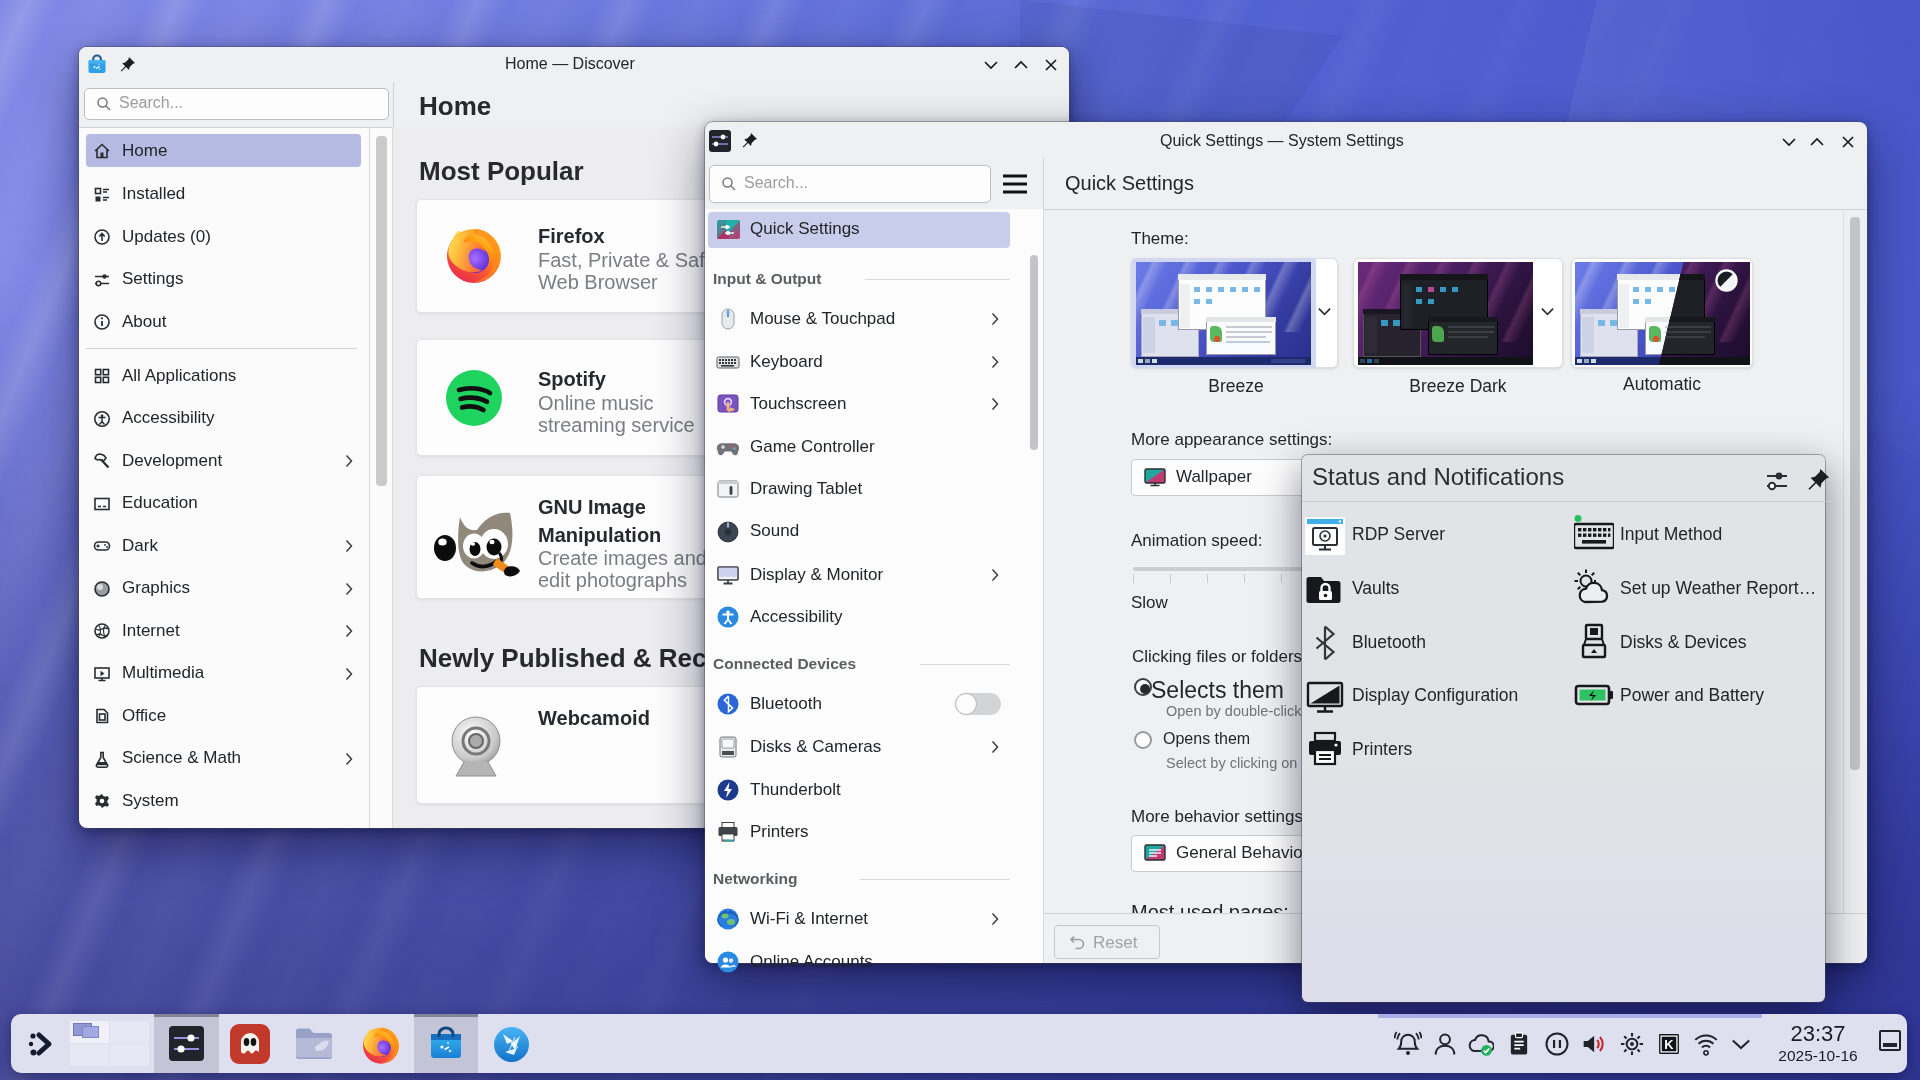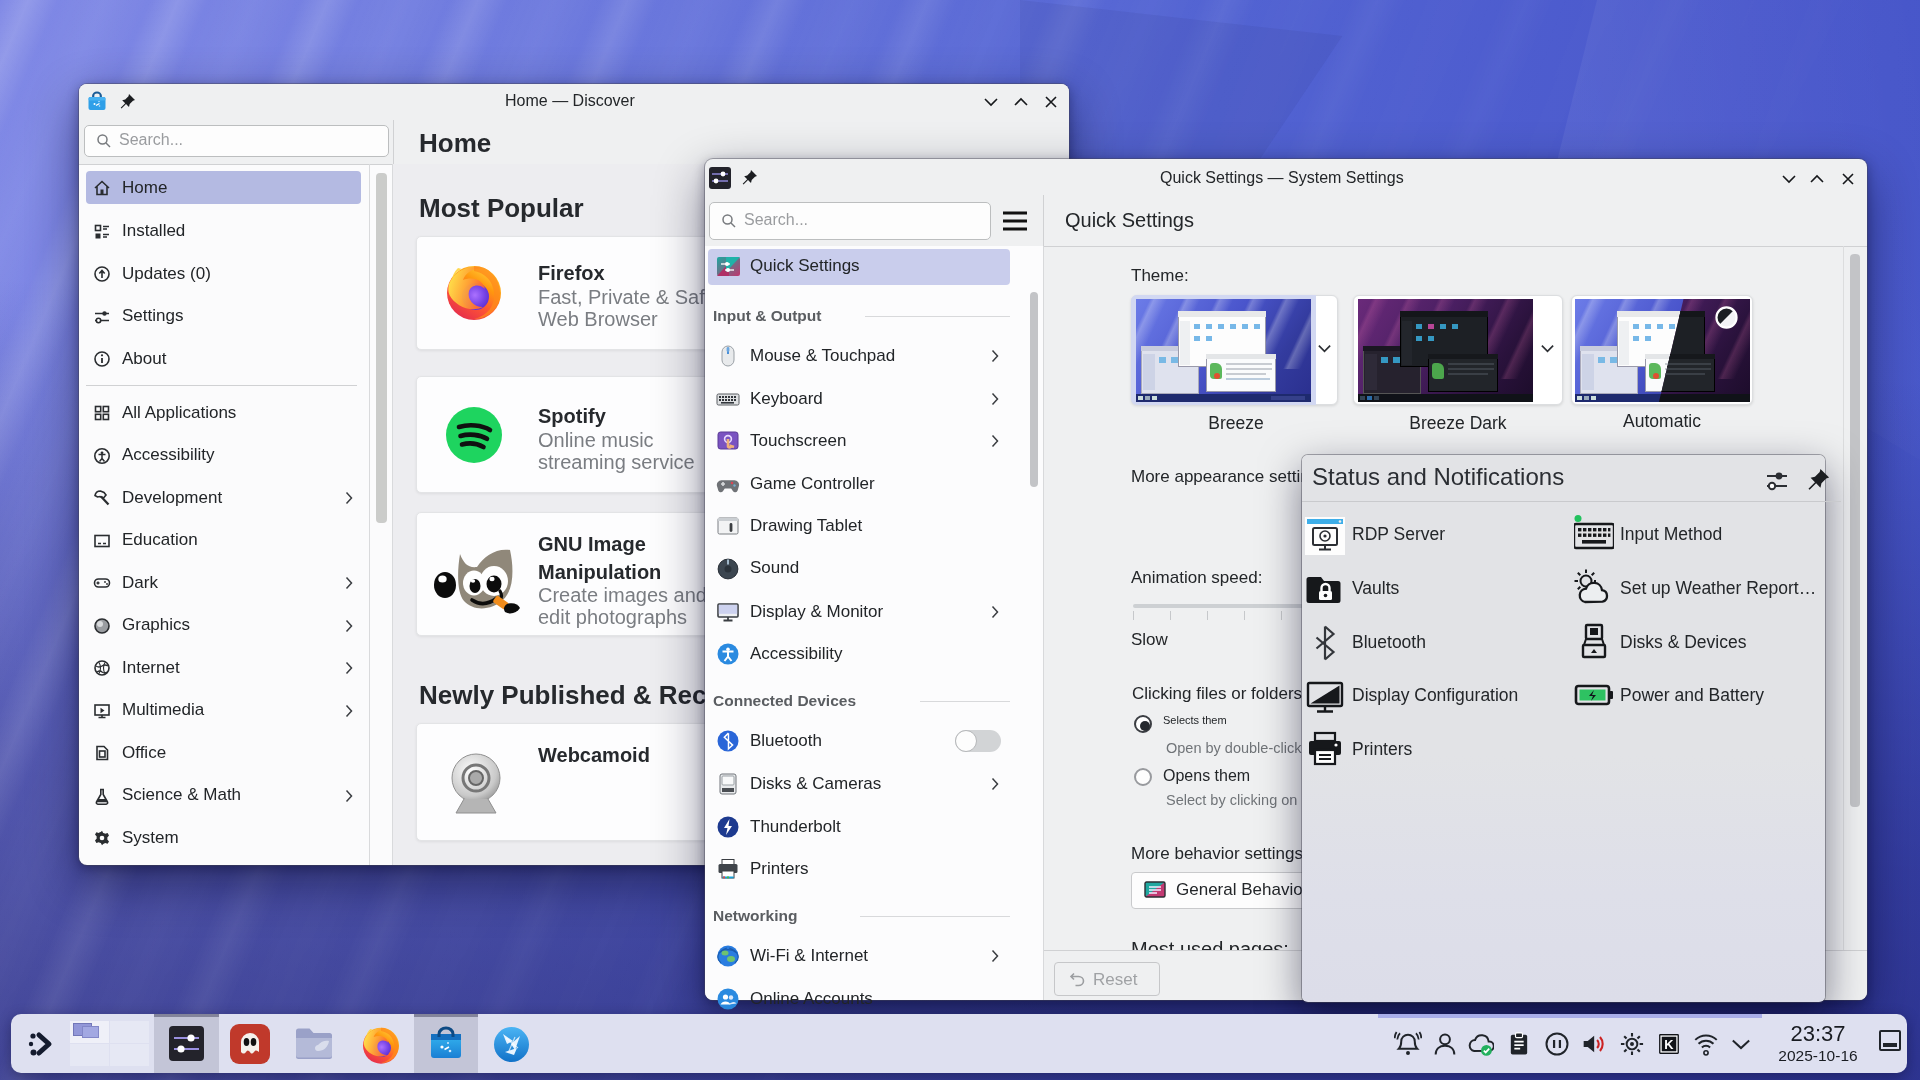--- a/index.html
+++ b/index.html
@@ -12,21 +12,21 @@
 #wall .streaks{position:absolute;inset:0;
  background:repeating-linear-gradient(113deg,rgba(255,255,255,0.0) 0px,rgba(255,255,255,0.17) 26px,rgba(255,255,255,0.0) 54px,rgba(255,255,255,0.06) 96px,rgba(255,255,255,0.0) 138px);
  -webkit-mask-image:linear-gradient(135deg,rgba(0,0,0,.95) 0%,rgba(0,0,0,.6) 28%,rgba(0,0,0,.2) 50%,rgba(0,0,0,0) 68%);
  mask-image:linear-gradient(135deg,rgba(0,0,0,.95) 0%,rgba(0,0,0,.6) 28%,rgba(0,0,0,.2) 50%,rgba(0,0,0,0) 68%);}
 #wall .facet1{position:absolute;left:1020px;top:0;width:520px;height:300px;
  background:rgba(24,24,90,0.07);clip-path:polygon(0 0,62% 12%,28% 100%,0 65%);}
 #wall .facet2{position:absolute;left:1540px;top:0;width:380px;height:460px;
  background:linear-gradient(80deg,rgba(255,255,255,0.07),rgba(255,255,255,0));clip-path:polygon(15% 0,100% 0,100% 100%,0 50%);}
 
 .win{position:absolute;border-radius:8px;
- box-shadow:0 0 0 1px rgba(70,70,85,.4),0 18px 50px rgba(5,5,35,.48),0 3px 12px rgba(5,5,35,.35);margin-top:37px;}
+ box-shadow:0 0 0 1px rgba(70,70,85,.4),0 18px 50px rgba(5,5,35,.48),0 3px 12px rgba(5,5,35,.35);}
 .tbar{position:absolute;left:0;right:0;top:0;background:#eff0f1;border-radius:8px 8px 0 0;}
 .ttl{position:absolute;font-size:16px;color:#232629;white-space:nowrap;}
 .srch{position:absolute;background:#fdfdfd;border:1px solid #bcbebf;border-radius:5px;}
 .srch .mag{position:absolute;left:11px;top:7px;}
 .srch .ph{position:absolute;left:34px;top:5px;font-size:16px;color:#9a9c9f;}
 .vline{position:absolute;width:1px;background:#d0d1d3;}
 .hline{position:absolute;height:1px;background:#d0d1d3;}
 .item{position:absolute;font-size:17px;color:#222528;white-space:nowrap;}
 .scrollpill{position:absolute;width:8px;border-radius:4px;background:#c3c4c7;}
 .sechead{position:absolute;font-size:15.5px;font-weight:bold;color:#5a5d61;}
@@ -607,20 +607,29 @@
     </div>
 <svg class="abs" style="left:1010px;top:147px" width="23" height="23" viewBox="0 0 32 32">
       <circle cx="16" cy="16" r="14" fill="#1a1d22"></circle>
       <path d="M26 6 A14 14 0 0 1 6 26z" fill="#f2f3f5"></path>
       <circle cx="16" cy="16" r="14" fill="none" stroke="#fff" stroke-width="3"></circle>
     </svg>
 <div class="abs" style="left:431px;top:254px;width:200px;text-align:center;font-size:17.5px;color:#232629">Breeze</div>
 <div class="abs" style="left:653px;top:254px;width:200px;text-align:center;font-size:17.5px;color:#232629">Breeze Dark</div>
 <div class="abs" style="left:857px;top:252px;width:200px;text-align:center;font-size:17.5px;color:#232629">Automatic</div>
 <div class="abs" style="left:426px;top:308px;font-size:17px;color:#232629">More appearance settings:</div>
+<div class="abs" style="left:426px;top:337px;width:262px;height:37px;background:#fdfdfd;border:1px solid #c9cacc;border-radius:4px">
+      <svg class="abs" style="left:12px;top:8px" width="22" height="19" viewBox="0 0 22 19">
+        <rect x="1" y="1" width="20" height="14" rx="1.5" fill="#20a8a0"></rect>
+        <path d="M21 1 L1 15 h20z" fill="#c23a72"></path>
+        <rect x="1" y="1" width="20" height="14" rx="1.5" fill="none" stroke="#2b2e33" stroke-width="1.4"></rect>
+        <path d="M11 15 v2.5 M6.5 17.5 h9" stroke="#2b2e33" stroke-width="1.6"></path>
+      </svg>
+      <div class="abs" style="left:44px;top:7px;font-size:17px;color:#232629">Wallpaper</div>
+    </div>
 <div class="abs" style="left:426px;top:409px;font-size:17px;color:#232629">Animation speed:</div>
 <div class="abs" style="left:428px;top:445px;width:600px;height:4px;border-radius:2px;background:#cdd0d3"></div>
 <div class="abs" style="left:428px;top:452px;width:1px;height:9px;background:#c6c8cb"></div>
     <div class="abs" style="left:465px;top:452px;width:1px;height:9px;background:#c6c8cb"></div>
     <div class="abs" style="left:502px;top:452px;width:1px;height:9px;background:#c6c8cb"></div>
     <div class="abs" style="left:539px;top:452px;width:1px;height:9px;background:#c6c8cb"></div>
     <div class="abs" style="left:576px;top:452px;width:1px;height:9px;background:#c6c8cb"></div>
     <div class="abs" style="left:613px;top:452px;width:1px;height:9px;background:#c6c8cb"></div>
     <div class="abs" style="left:650px;top:452px;width:1px;height:9px;background:#c6c8cb"></div>
     <div class="abs" style="left:687px;top:452px;width:1px;height:9px;background:#c6c8cb"></div>
@@ -630,21 +639,21 @@
     <div class="abs" style="left:835px;top:452px;width:1px;height:9px;background:#c6c8cb"></div>
     <div class="abs" style="left:872px;top:452px;width:1px;height:9px;background:#c6c8cb"></div>
     <div class="abs" style="left:909px;top:452px;width:1px;height:9px;background:#c6c8cb"></div>
     <div class="abs" style="left:946px;top:452px;width:1px;height:9px;background:#c6c8cb"></div>
     <div class="abs" style="left:983px;top:452px;width:1px;height:9px;background:#c6c8cb"></div>
     <div class="abs" style="left:1020px;top:452px;width:1px;height:9px;background:#c6c8cb"></div>
 <div class="abs" style="left:426px;top:471px;font-size:17px;color:#232629">Slow</div>
 <div class="abs" style="left:427px;top:525px;font-size:17px;color:#232629">Clicking files or folders:</div>
 <div class="abs" style="left:429px;top:556px;width:18px;height:18px;border-radius:50%;border:2px solid #3b3e43;background:#fff"></div>
 <div class="abs" style="left:435px;top:562px;width:10px;height:10px;border-radius:50%;background:#26292e"></div>
-<div class="abs" style="left:458px;top:555px;font-size:11px;color:#232629">Selects them</div>
+<div class="abs" style="left:446px;top:555px;font-size:23px;color:#232629">Selects them</div>
 <div class="abs" style="left:461px;top:581px;font-size:14.5px;color:#707478">Open by double-clicking instead</div>
 <div class="abs" style="left:429px;top:609px;width:18px;height:18px;border-radius:50%;border:2px solid #989a9e;background:#fdfdfd"></div>
 <div class="abs" style="left:458px;top:608px;font-size:16px;color:#232629">Opens them</div>
 <div class="abs" style="left:461px;top:633px;font-size:14.5px;color:#707478">Select by clicking on icon or name</div>
 <div class="abs" style="left:426px;top:685px;font-size:17px;color:#232629">More behavior settings:</div>
 <div class="abs" style="left:426px;top:713px;width:275px;height:37px;background:#fdfdfd;border:1px solid #c9cacc;border-radius:4px">
       <svg class="abs" style="left:12px;top:8px" width="22" height="19" viewBox="0 0 22 19">
         <rect x="1" y="1" width="20" height="15" rx="1.5" fill="#20a8a0"></rect>
         <path d="M21 1 L1 16 h20z" fill="#c23a72"></path>
         <rect x="1" y="1" width="20" height="15" rx="1.5" fill="none" stroke="#2b2e33" stroke-width="1.4"></rect>

